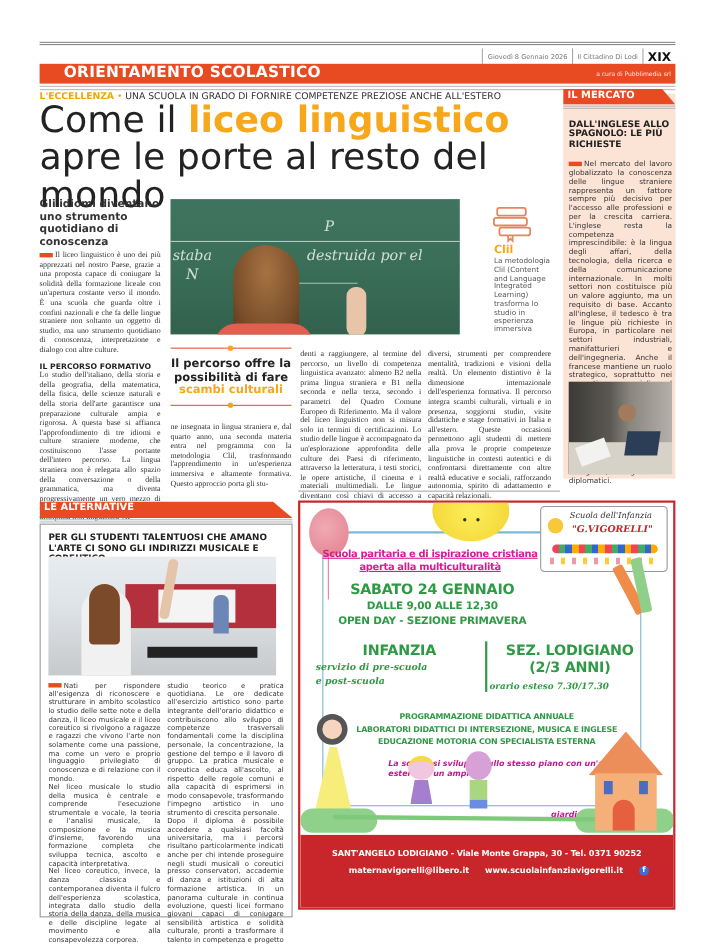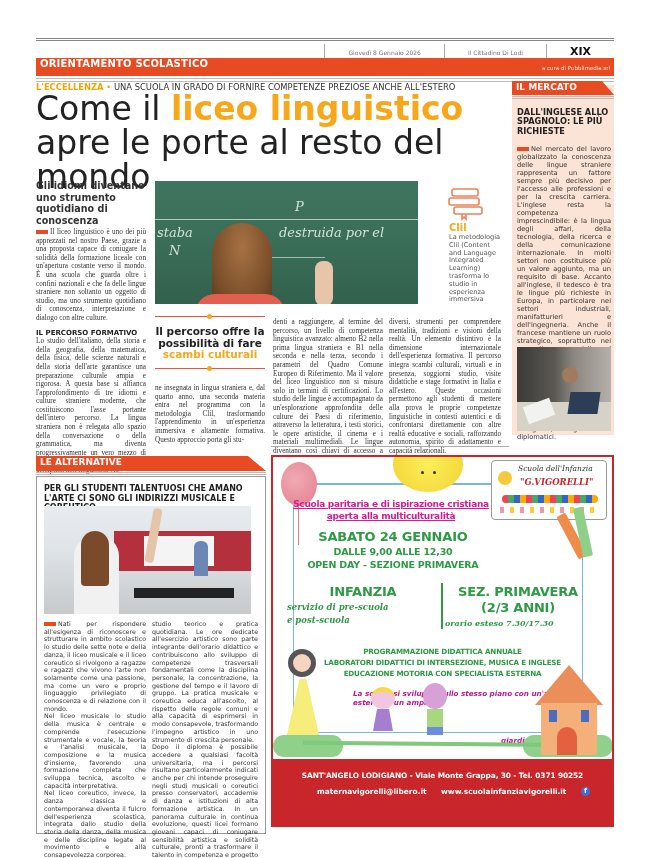--- a/index.html
+++ b/index.html
@@ -5,24 +5,24 @@
   * { box-sizing: border-box; margin: 0; padding: 0; }
   html, body { width: 650px; height: 858px; background: #ffffff; overflow: hidden; }
   body { position: relative; font-family: "Liberation Serif", serif; color: #222; }
 
   .abs { position: absolute; }
   .sans { font-family: "DejaVu Sans", "Liberation Sans", sans-serif; }
 
   
   .rule-top { left: 36px; top: 38px; width: 578px; height: 3px; border-top: 1px solid #888; border-bottom: 1px solid #888; }
   .meta-row { left: 36px; top: 44px; width: 578px; height: 14px; display: flex; justify-content: flex-end; align-items: flex-end; font-size: 6px; color: #777; }
-  .meta-row .cell { padding: 0 23px; border-left: 1px solid #aaa; height: 14px; display: flex; align-items: flex-end; padding-bottom: 2px; }
+  .meta-row .cell { padding: 0 4px; border-left: 1px solid #aaa; height: 14px; display: flex; align-items: flex-end; padding-bottom: 2px; }
   .meta-row .page { font-size: 11px; font-weight: bold; color: #111; padding-bottom: 0; }
   .section-bar { left: 36px; top: 58px; width: 578px; height: 18px; background: #e84a22; color: #fff; }
-  .section-bar .title { position: absolute; left: 4px; top: 0px; font-size: 10px; font-weight: bold; letter-spacing: 0.2px; }
+  .section-bar .title { position: absolute; left: 22px; top: 0px; font-size: 14px; font-weight: bold; letter-spacing: 0.2px; }
   .section-bar .credit { position: absolute; right: 4px; top: 7px; font-size: 5.5px; color: #fde5dc; }
   .rule-under { left: 36px; top: 78px; width: 578px; height: 4px; border-top: 1.5px solid #bbb; border-bottom: 1.5px solid #bbb; }
 
   
   .kicker { left: 36px; top: 82px; font-size: 8.4px; color: #333; white-space: nowrap; }
   .kicker .k1 { color: #f0a500; font-weight: bold; }
   .kicker .dot { color: #f0a500; }
   .headline { left: 36px; top: 92px; width: 480px; font-size: 33px; line-height: 34px; color: #222; }
   .headline .hl { color: #f6a81a; font-weight: bold; }
 
@@ -272,21 +272,21 @@
   <div class="ad-pink" style="top:54px; left:-2px;">aperta alla multiculturalità</div>
 
   <div class="ad-green" style="top:72px; left:-50px; width:340px; font-size:13px;">SABATO 24 GENNAIO</div>
   <div class="ad-green" style="top:89px; left:-50px; width:340px; font-size:9.5px;">DALLE 9,00 ALLE 12,30</div>
   <div class="ad-green" style="top:102px; left:-50px; width:340px; font-size:9.5px;">OPEN DAY - SEZIONE PRIMAVERA</div>
 
   <div class="ad-green" style="top:127px; left:20px; width:140px; font-size:13px;">INFANZIA</div>
   <div class="ad-green-it" style="top:145px; left:14px; width:150px; font-size:8.5px;">servizio di pre-scuola</div>
   <div class="ad-green-it" style="top:158px; left:14px; width:150px; font-size:8.5px;">e post-scuola</div>
   <div class="ad-divider"></div>
-  <div class="ad-green" style="top:127px; left:170px; width:150px; font-size:13px;">SEZ. PRIMAVERA</div>
+  <div class="ad-green" style="top:127px; left:170px; width:150px; font-size:13px;">SEZ. LODIGIANO</div>
   <div class="ad-green" style="top:143px; left:170px; width:150px; font-size:13px;">(2/3 ANNI)</div>
   <div class="ad-green-it" style="top:161px; left:172px; width:150px; font-size:8px;">orario esteso 7.30/17.30</div>
 
   <div class="ad-green" style="top:201px; font-size:7.2px;">LABORATORI DIDATTICI DI INTERSEZIONE, MUSICA E INGLESE</div>
   <div class="ad-green" style="top:190px; font-size:7.2px;">PROGRAMMAZIONE DIDATTICA ANNUALE</div>
   <div class="ad-green" style="top:212px; font-size:7.2px;">EDUCAZIONE MOTORIA CON SPECIALISTA ESTERNA</div>
 
   <div class="girl-fig">
     <div class="girl-head"></div>
     <div class="girl-dress"></div>

